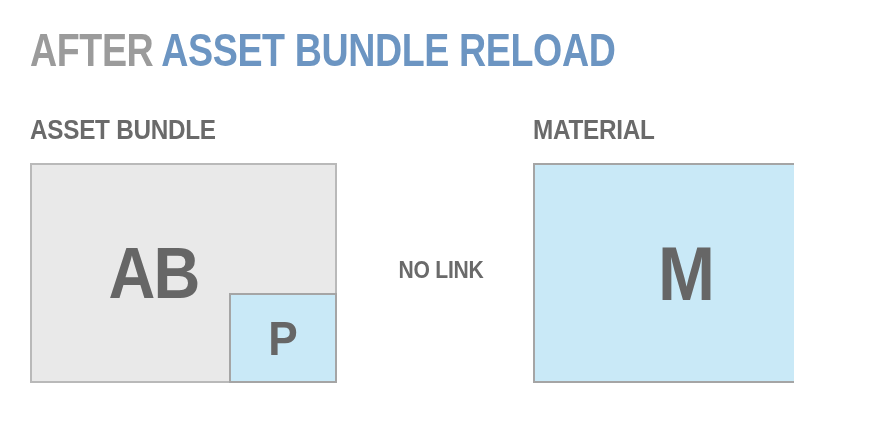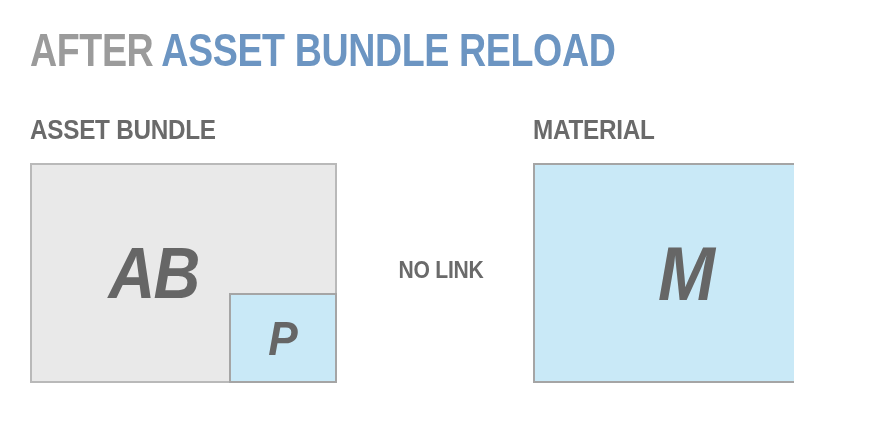--- a/index.html
+++ b/index.html
@@ -51,21 +51,20 @@
 
   
   .box {
     position: absolute;
     top: 163px;
     height: 220px;
     box-sizing: border-box;
     display: flex;
     align-items: center;
     justify-content: center;
-    font-style: italic;
   }
   .box-gray {
     left: 30px;
     width: 307px;
     background: #e9e9e9;
     border: 2px solid #b9b9b9;
   }
   .box-blue-main {
     left: 533px;
     width: 306px;

